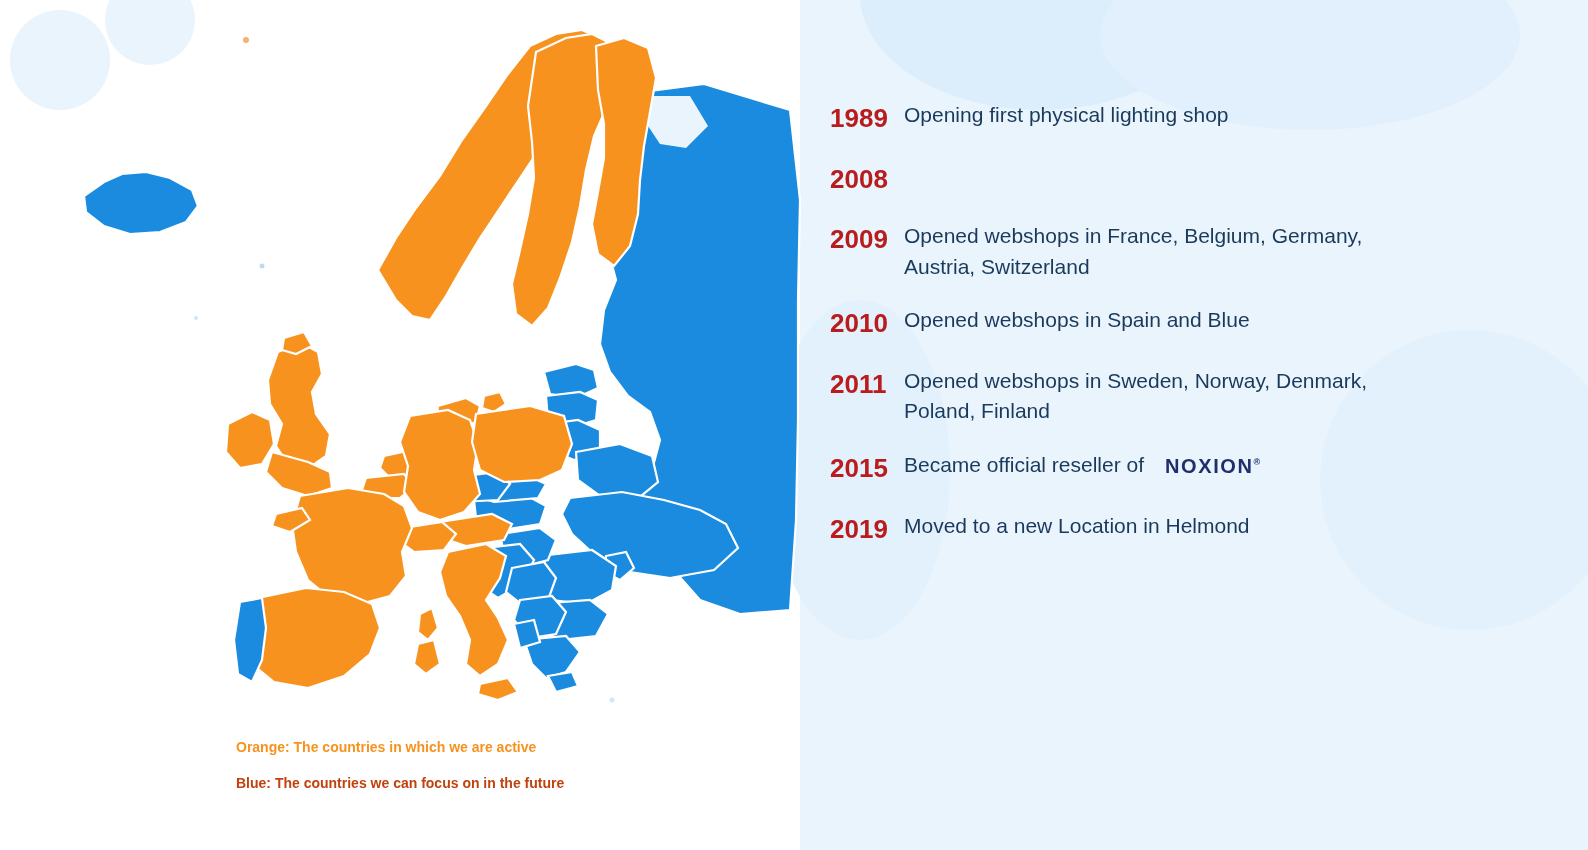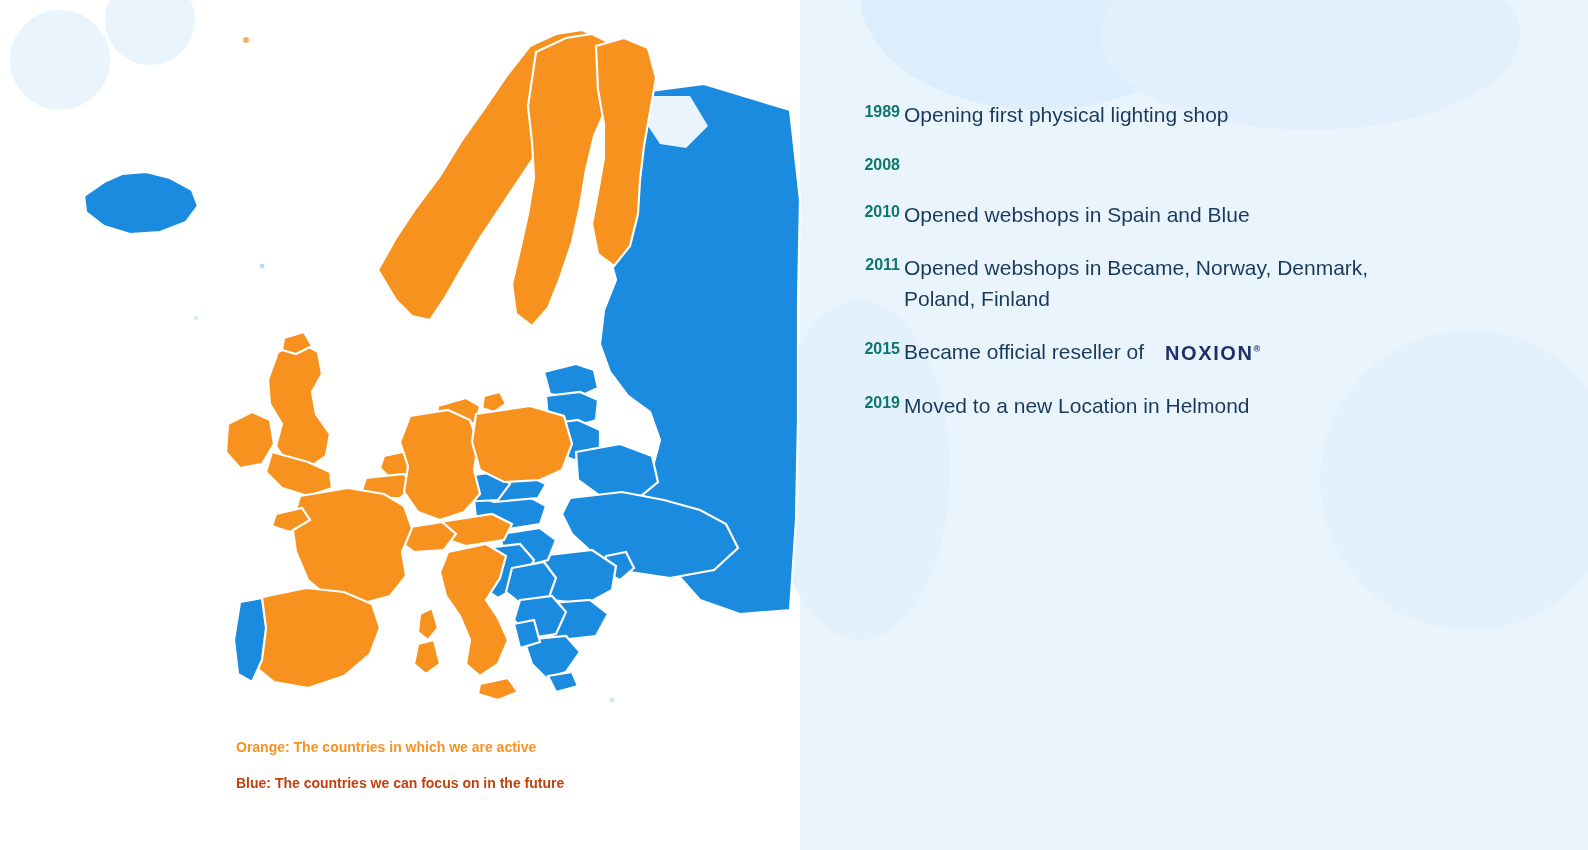--- a/index.html
+++ b/index.html
@@ -74,25 +74,25 @@
     top: 100px;
     width: 700px;
   }
   .tl-row {
     display: flex;
     align-items: flex-start;
     margin-bottom: 23px;
   }
   .tl-year {
     flex: 0 0 70px;
-    font-size: 16px;
+    font-size: 26px;
     font-weight: bold;
-    color: #0f766e;
+    color: #b91c1c;
     line-height: 1.45;
-    text-align: right;
+    text-align: left;
     letter-spacing: 0px;
   }
   .tl-text {
     flex: 1 1 auto;
     font-size: 21px;
     color: #1a3a5c;
     line-height: 1.45;
     padding-left: 4px;
   }
   .tl-text .line2 { display: block; }
@@ -260,32 +260,39 @@
       <div class="tl-text">
         <span>Opening first physical lighting shop</span>
       </div>
     </div>
 
 
     <div class="tl-row">
       <div class="tl-year">2008</div>
     </div>
 
+    <div class="tl-row">
+      <div class="tl-year">2009</div>
+      <div class="tl-text">
+        <span>Opened webshops in France, Belgium, Germany,</span>
+        <span class="line2">Austria, Switzerland</span>
+      </div>
+    </div>
 
     <div class="tl-row">
       <div class="tl-year">2010</div>
       <div class="tl-text">
         <span>Opened webshops in Spain and Blue</span>
       </div>
     </div>
 
     <div class="tl-row">
       <div class="tl-year">2011</div>
       <div class="tl-text">
-        <span>Opened webshops in Became, Norway, Denmark,</span>
+        <span>Opened webshops in Sweden, Norway, Denmark,</span>
         <span class="line2">Poland, Finland</span>
       </div>
     </div>
 
     <div class="tl-row">
       <div class="tl-year">2015</div>
       <div class="tl-text">
         <span>Became official reseller of</span><span class="noxion"><span>NOXION</span><span class="reg">®</span></span>
       </div>
     </div>

